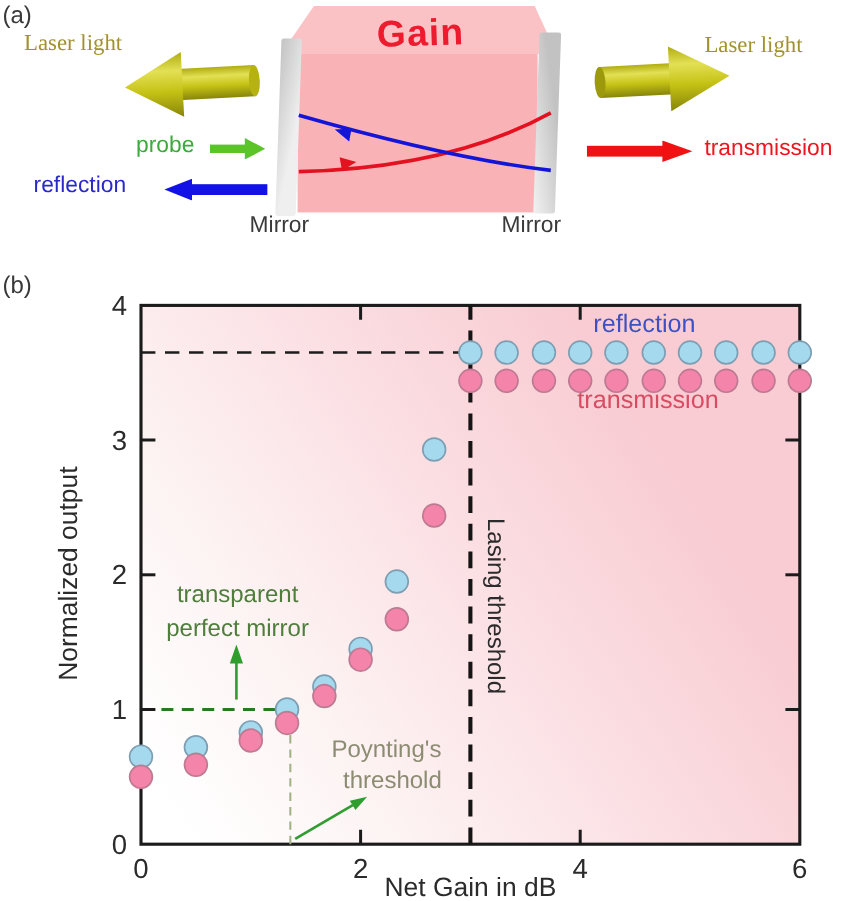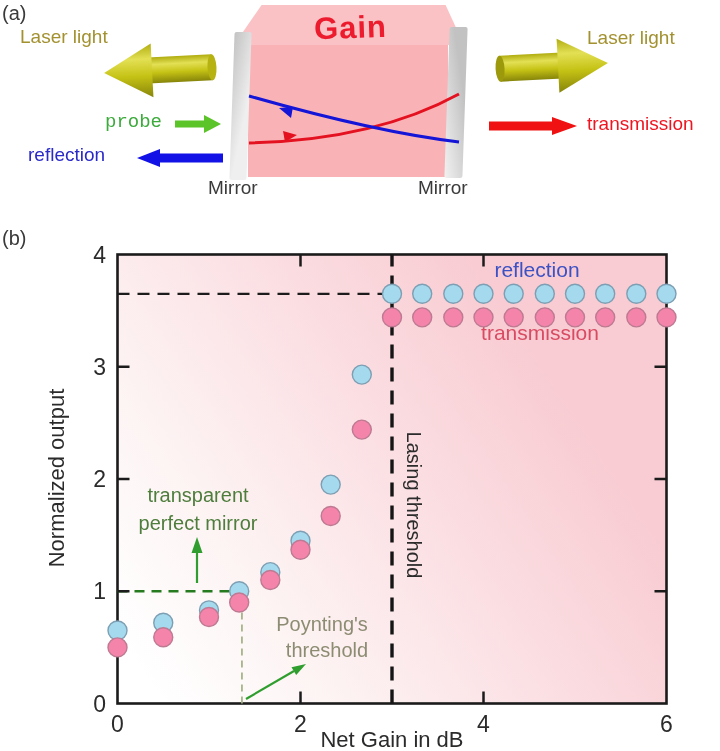--- a/index.html
+++ b/index.html
@@ -1,21 +1,21 @@
 <!DOCTYPE html>
 <html><head>
 <meta charset="utf-8">
 <style>
   html,body{margin:0;padding:0;background:#fff;}
   #page{position:relative;width:720px;height:751px;background:#fff;overflow:hidden;
         font-family:"Liberation Sans", sans-serif;}
   .abs{position:absolute;}
   .panel-label{font-size:20px;color:#3a3a3a;}
   
-  .laser-text{font-size:19px;color:#a3912f;}
+  .laser-text{font-size:19px;color:#a3912f;font-family:Liberation Serif, serif;}
   .probe-text{font-size:19px;color:#3cab3c;}
   .refl-text{font-size:19px;color:#2a2ac8;}
   .trans-text{font-size:19px;color:#ee1520;}
   .mirror-text{font-size:19px;color:#3a3a3a;width:78px;}
   .box-top{left:6px;top:1px;width:230px;height:40px;background:#fbc2c5;
            clip-path:polygon(12% 0,92% 0,100% 100%,0 100%);}
   .box-front{left:20px;top:41px;width:200px;height:132px;background:#f9b3b7;}
   .mirror-strip-l{left:4px;top:28px;width:17px;height:148px;border-radius:2px;
            background:linear-gradient(100deg,#c3c3c3,#efefef 65%);transform:skewX(-2deg);}
   .mirror-strip-r{left:219px;top:23px;width:18px;height:151px;border-radius:2px;
@@ -79,21 +79,21 @@
     <div class="abs mirror-strip-r"></div>
     <div class="abs gain-text">Gain</div>
     <svg class="abs" style="left:0;top:0;" width="240" height="178">
       <path d="M 21 139 Q 147 136 231 90" stroke="#e41220" stroke-width="3" fill="none"></path>
       <polygon points="69,131 55,127 57,138" fill="#e41220"></polygon>
       <path d="M 21 92 Q 147 128 231 138" stroke="#1515d8" stroke-width="3" fill="none"></path>
       <polygon points="51,104 65,103 63,114" fill="#1515d8"></polygon>
     </svg>
   </div>
 
-  <div class="abs probe-text" style="left:98px;top:111px;width:64px;text-align:right;font-family:Liberation Mono, monospace;">probe</div>
+  <div class="abs probe-text" style="left:98px;top:111px;width:64px;text-align:right;">probe</div>
   <svg class="abs" style="left:175px;top:115px;" width="46" height="18">
     <rect x="0" y="5.5" width="31" height="7" fill="#5bc428"></rect>
     <polygon points="29,0 29,18 46,9" fill="#5bc428"></polygon>
   </svg>
 
   <div class="abs refl-text" style="left:28px;top:144px;">reflection</div>
   <svg class="abs" style="left:137px;top:149px;" width="86" height="18">
     <polygon points="0,9 23,0 23,18" fill="#1212e6"></polygon>
     <rect x="21" y="4.5" width="65" height="9" fill="#1212e6"></rect>
   </svg>

